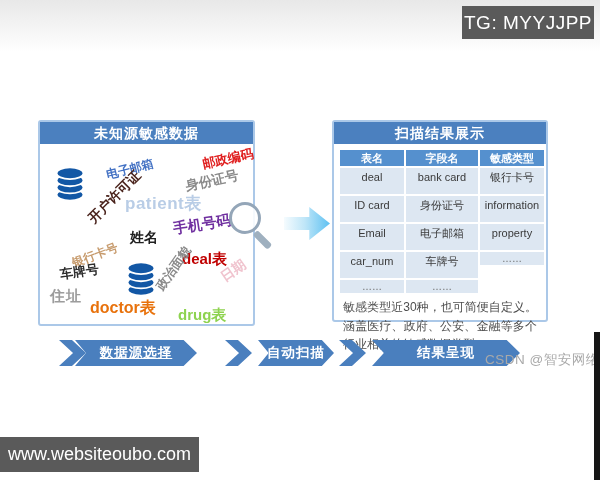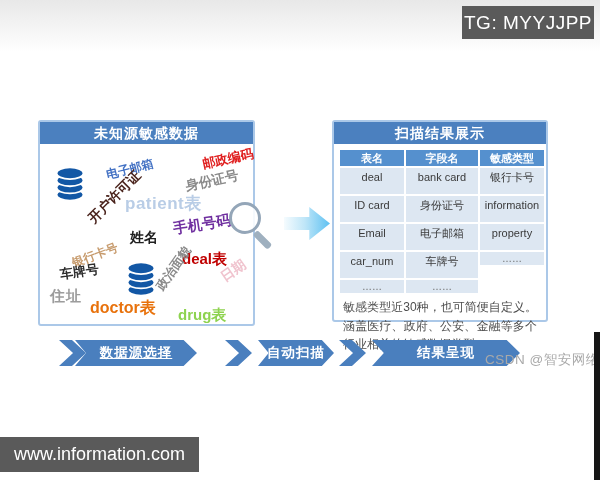--- a/index.html
+++ b/index.html
@@ -158,15 +158,15 @@
   </section>
 
   <span class="chev c1"></span>
   <div class="band b1">数据源选择</div>
   <span class="chev c2"></span>
   <div class="band b2">自动扫描</div>
   <span class="chev c3"></span>
   <div class="band b3">结果呈现</div>
 
   <div class="csdn">CSDN @智安网络</div>
-  <div class="site-badge">www.information.com</div>
+  <div class="site-badge">www.websiteoubo.com</div>
   <div class="edge-strip"></div>
 </div>
 
 </body></html>

